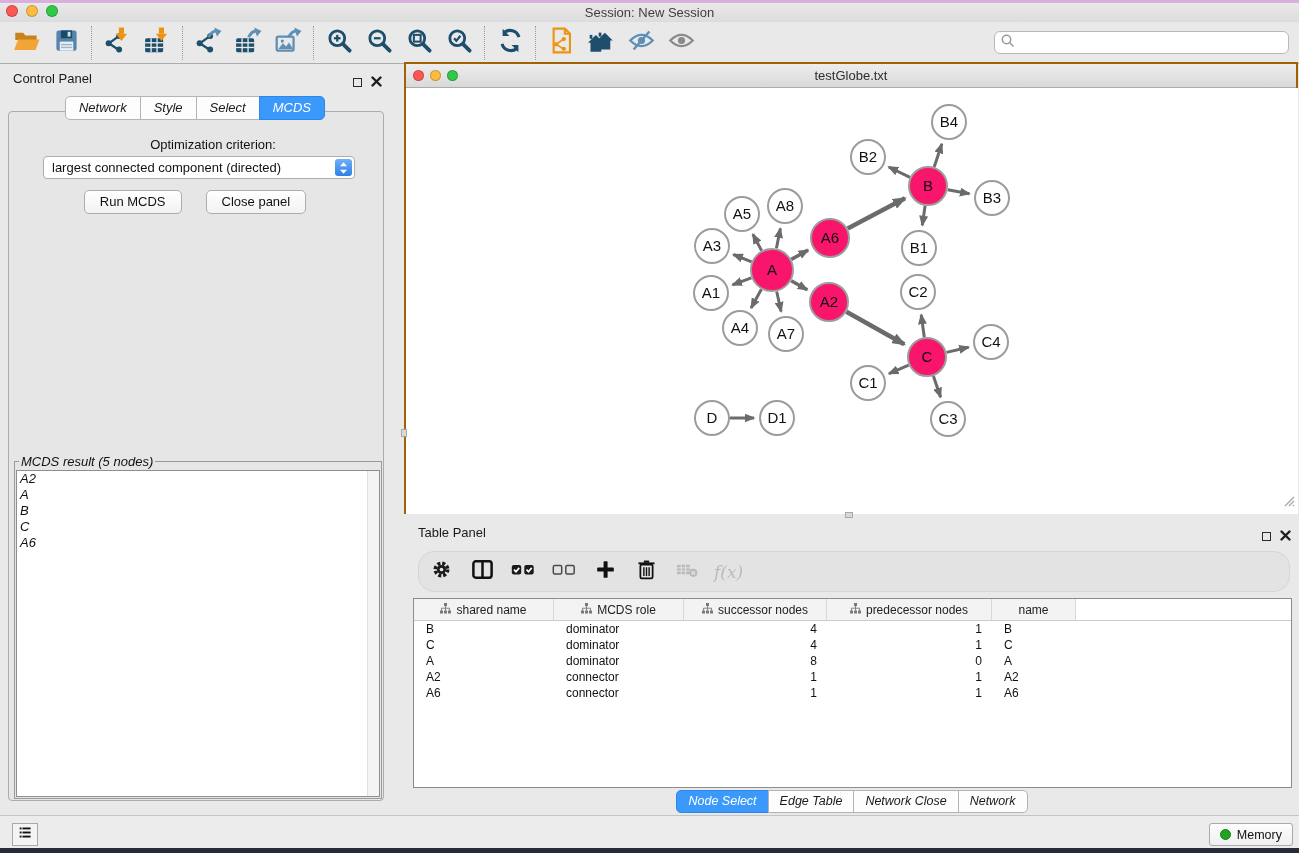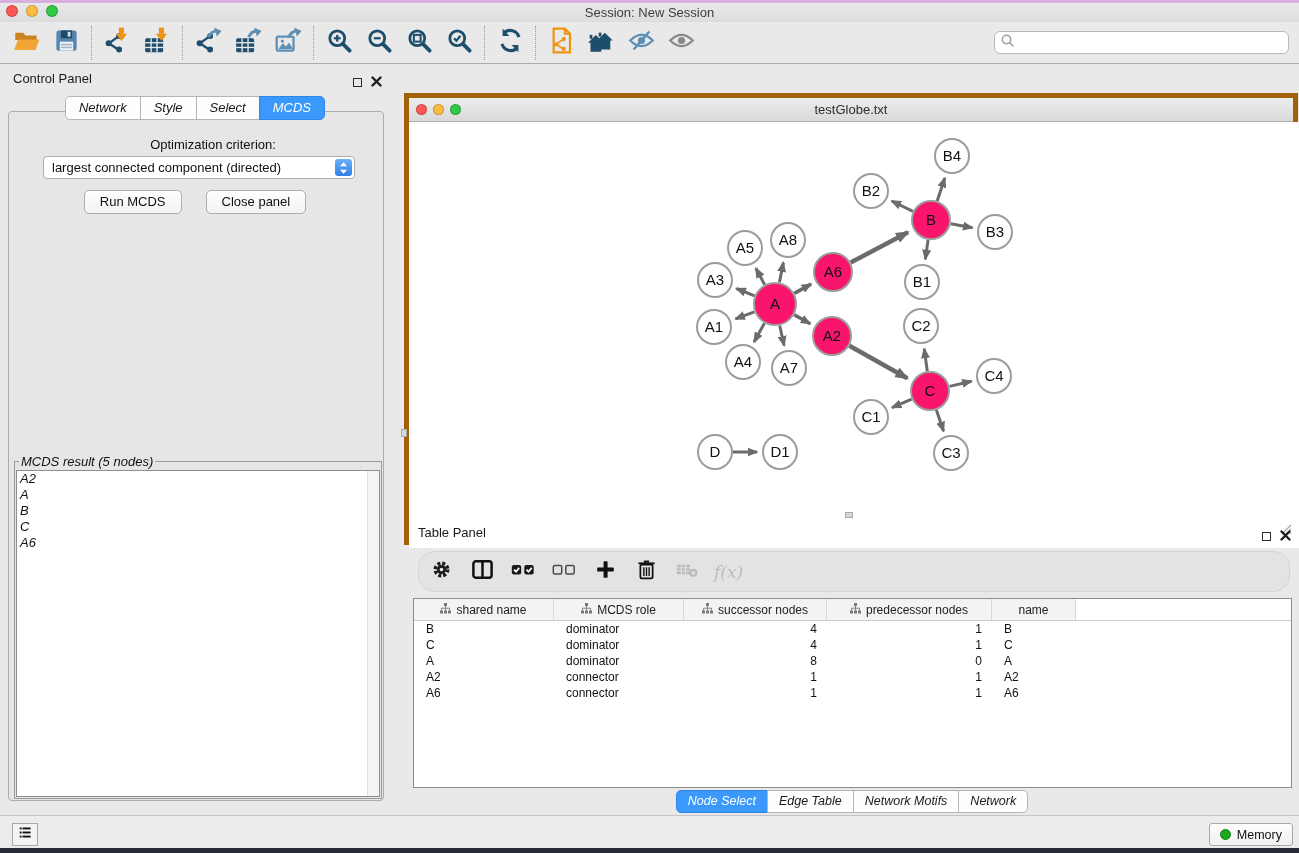--- a/index.html
+++ b/index.html
@@ -57,21 +57,21 @@
                    border:1px solid #9A9A9A; background:#E6E6E6; padding:1px;font-style:italic; }
   .mcds-fieldset legend { font-size:13px; color:#111; padding:0 2px; margin-left:3px; }
   .result-list { position:relative; width:100%; height:100%; background:#fff; border:1px solid #8E8E8E;
                  overflow:hidden; }
   .result-item { font-size:13px; color:#111; padding-left:3px; line-height:16px; }
   .v-scroll { position:absolute; right:0; top:0; width:12px; height:100%;
               background:#F4F4F4; border-left:1px solid #E0E0E0; }
 
   
   .net-window { position:absolute; left:404px; top:62px; width:894px; height:452px;
-                border:5px solid #a16207; background:#fff;margin-top:31px; }
+                border:2px solid #a16207; background:#fff; }
   .net-titlebar { position:relative; width:100%; height:24px;
                   background:linear-gradient(#EDEDED,#D9D9D9); border-bottom:1px solid #ACACAC; }
   .net-titlebar .title { position:absolute; left:0; right:0; top:4px; text-align:center;
                          font-size:13px; color:#2E2E2E; }
   .net-lights { position:absolute; left:7px; top:6px; display:flex; gap:6px; }
   .net-lights .light { width:11px; height:11px; }
   .net-canvas { position:relative; width:892px; height:426px; background:#fff; }
   .resize-grip { position:absolute; right:1px; bottom:1px; }
   .frame-tick { position:absolute; background:#D8D8D8; border:1px solid #A9A9A9; }
 
@@ -653,21 +653,21 @@
             <div class="t-cell al" style="width: 130px;">connector</div>
             <div class="t-cell ar" style="width: 143px;">1</div>
             <div class="t-cell ar" style="width: 165px;">1</div>
             <div class="t-cell al" style="width: 84px;">A6</div>
           </div>
         </div>
     </div>
     <div class="tab-row tp-tabs" id="tp-tabs">
         <div class="tab active">Node Select</div>
         <div class="tab">Edge Table</div>
-        <div class="tab">Network Motifs</div>
+        <div class="tab">Network Close</div>
         <div class="tab">Network</div>
       </div>
   </div>
 
   <div class="status-bar">
     <div class="list-btn">
       <span>
         <svg width="16" height="15" viewBox="0 0 24 24">
             <g fill="#111">
               <rect x="8" y="4" width="13" height="3"></rect>

